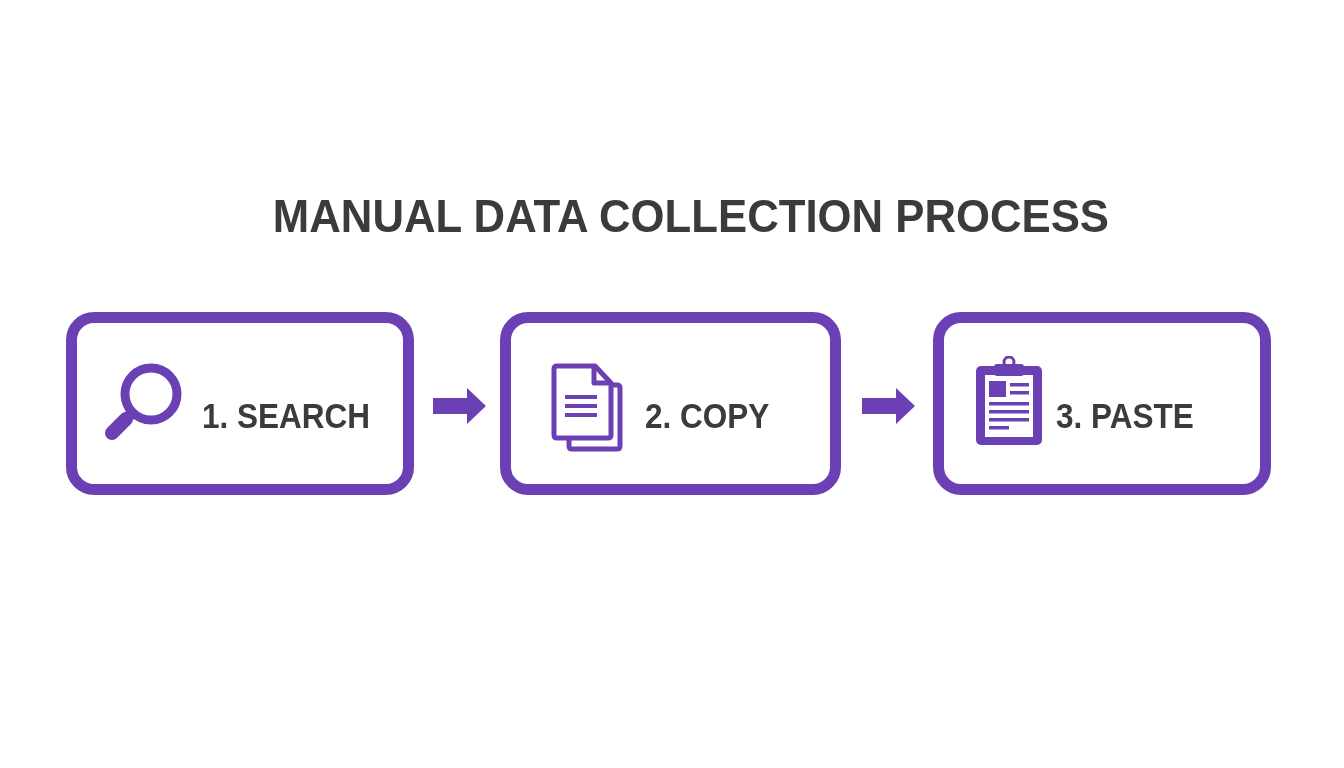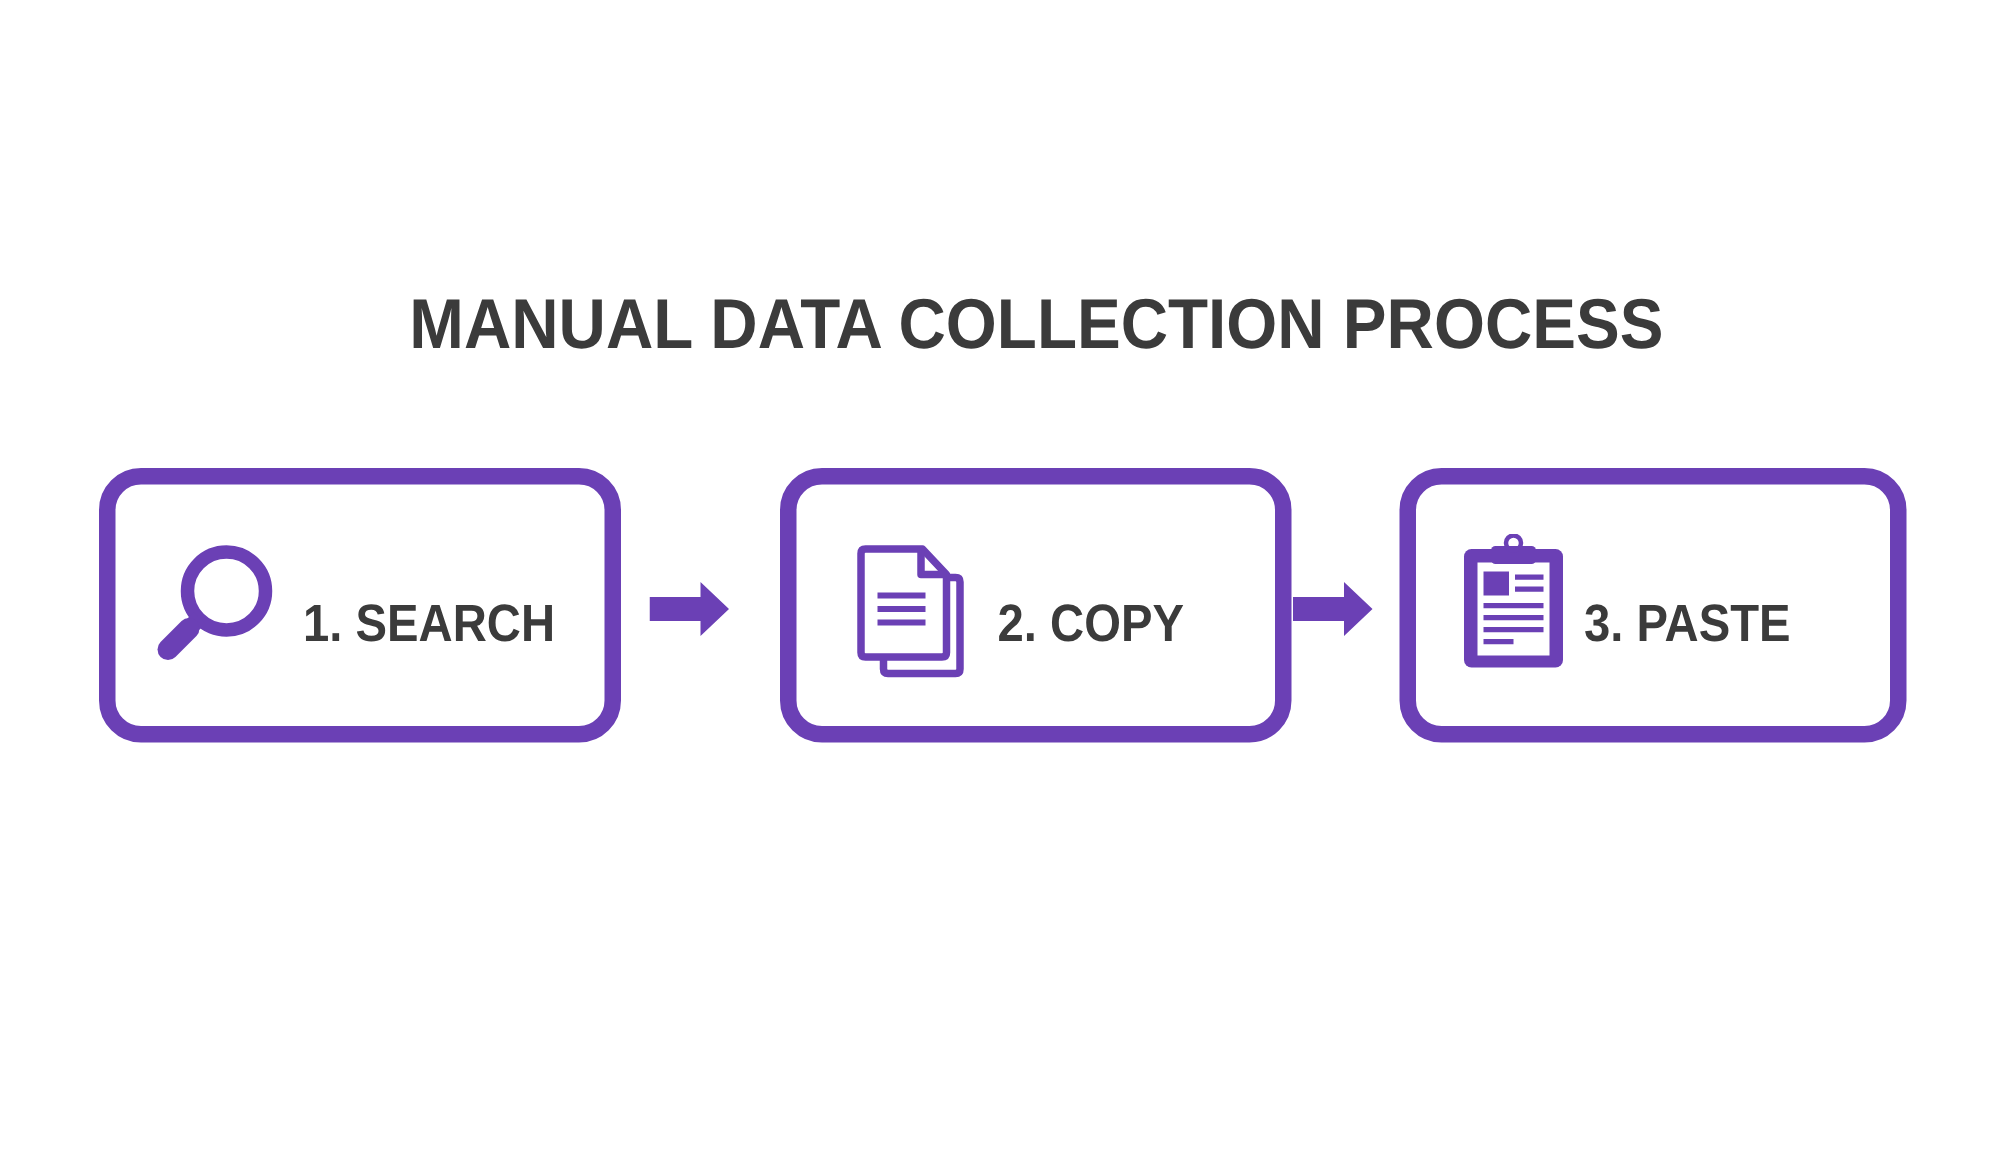--- a/index.html
+++ b/index.html
@@ -70,21 +70,21 @@
     <line x1="36" y1="52" x2="29" y2="59" stroke="#6B40B5" stroke-width="11" stroke-linecap="butt"></line>
     <line x1="29" y1="59" x2="15" y2="73" stroke="#6B40B5" stroke-width="14" stroke-linecap="round"></line>
   </svg>
   <span class="label" style="left:125px;">1. SEARCH</span>
 </div>
 
 <svg class="arrow" style="left:433px;" viewBox="0 0 54 36">
   <polygon points="0,10 34,10 34,0 53,18 34,36 34,26 0,26" fill="#6B40B5"></polygon>
 </svg>
 
-<div class="step" style="left:500px; width:341px;margin-left:20px;">
+<div class="step" style="left:500px; width:341px;">
   <svg class="icon" style="left:40px; top:39px;" width="76" height="90" viewBox="0 0 76 90">
 
     <path d="M18 76 L18 84 Q18 87 21 87 L66 87 Q69 87 69 84 L69 26 Q69 23 66 23 L60 23" fill="none" stroke="#6B40B5" stroke-width="5" stroke-linejoin="round"></path>
 
     <path d="M6 4 L44 4 L60 21 L60 73 Q60 76 57 76 L6 76 Q3 76 3 73 L3 7 Q3 4 6 4 Z" fill="#ffffff" stroke="#6B40B5" stroke-width="5" stroke-linejoin="round"></path>
     <path d="M43 4 L43 21 L60 21" fill="none" stroke="#6B40B5" stroke-width="5" stroke-linejoin="round"></path>
 
     <line x1="14" y1="35" x2="46" y2="35" stroke="#6B40B5" stroke-width="4"></line>
     <line x1="14" y1="44" x2="46" y2="44" stroke="#6B40B5" stroke-width="4"></line>
     <line x1="14" y1="53" x2="46" y2="53" stroke="#6B40B5" stroke-width="4"></line>

